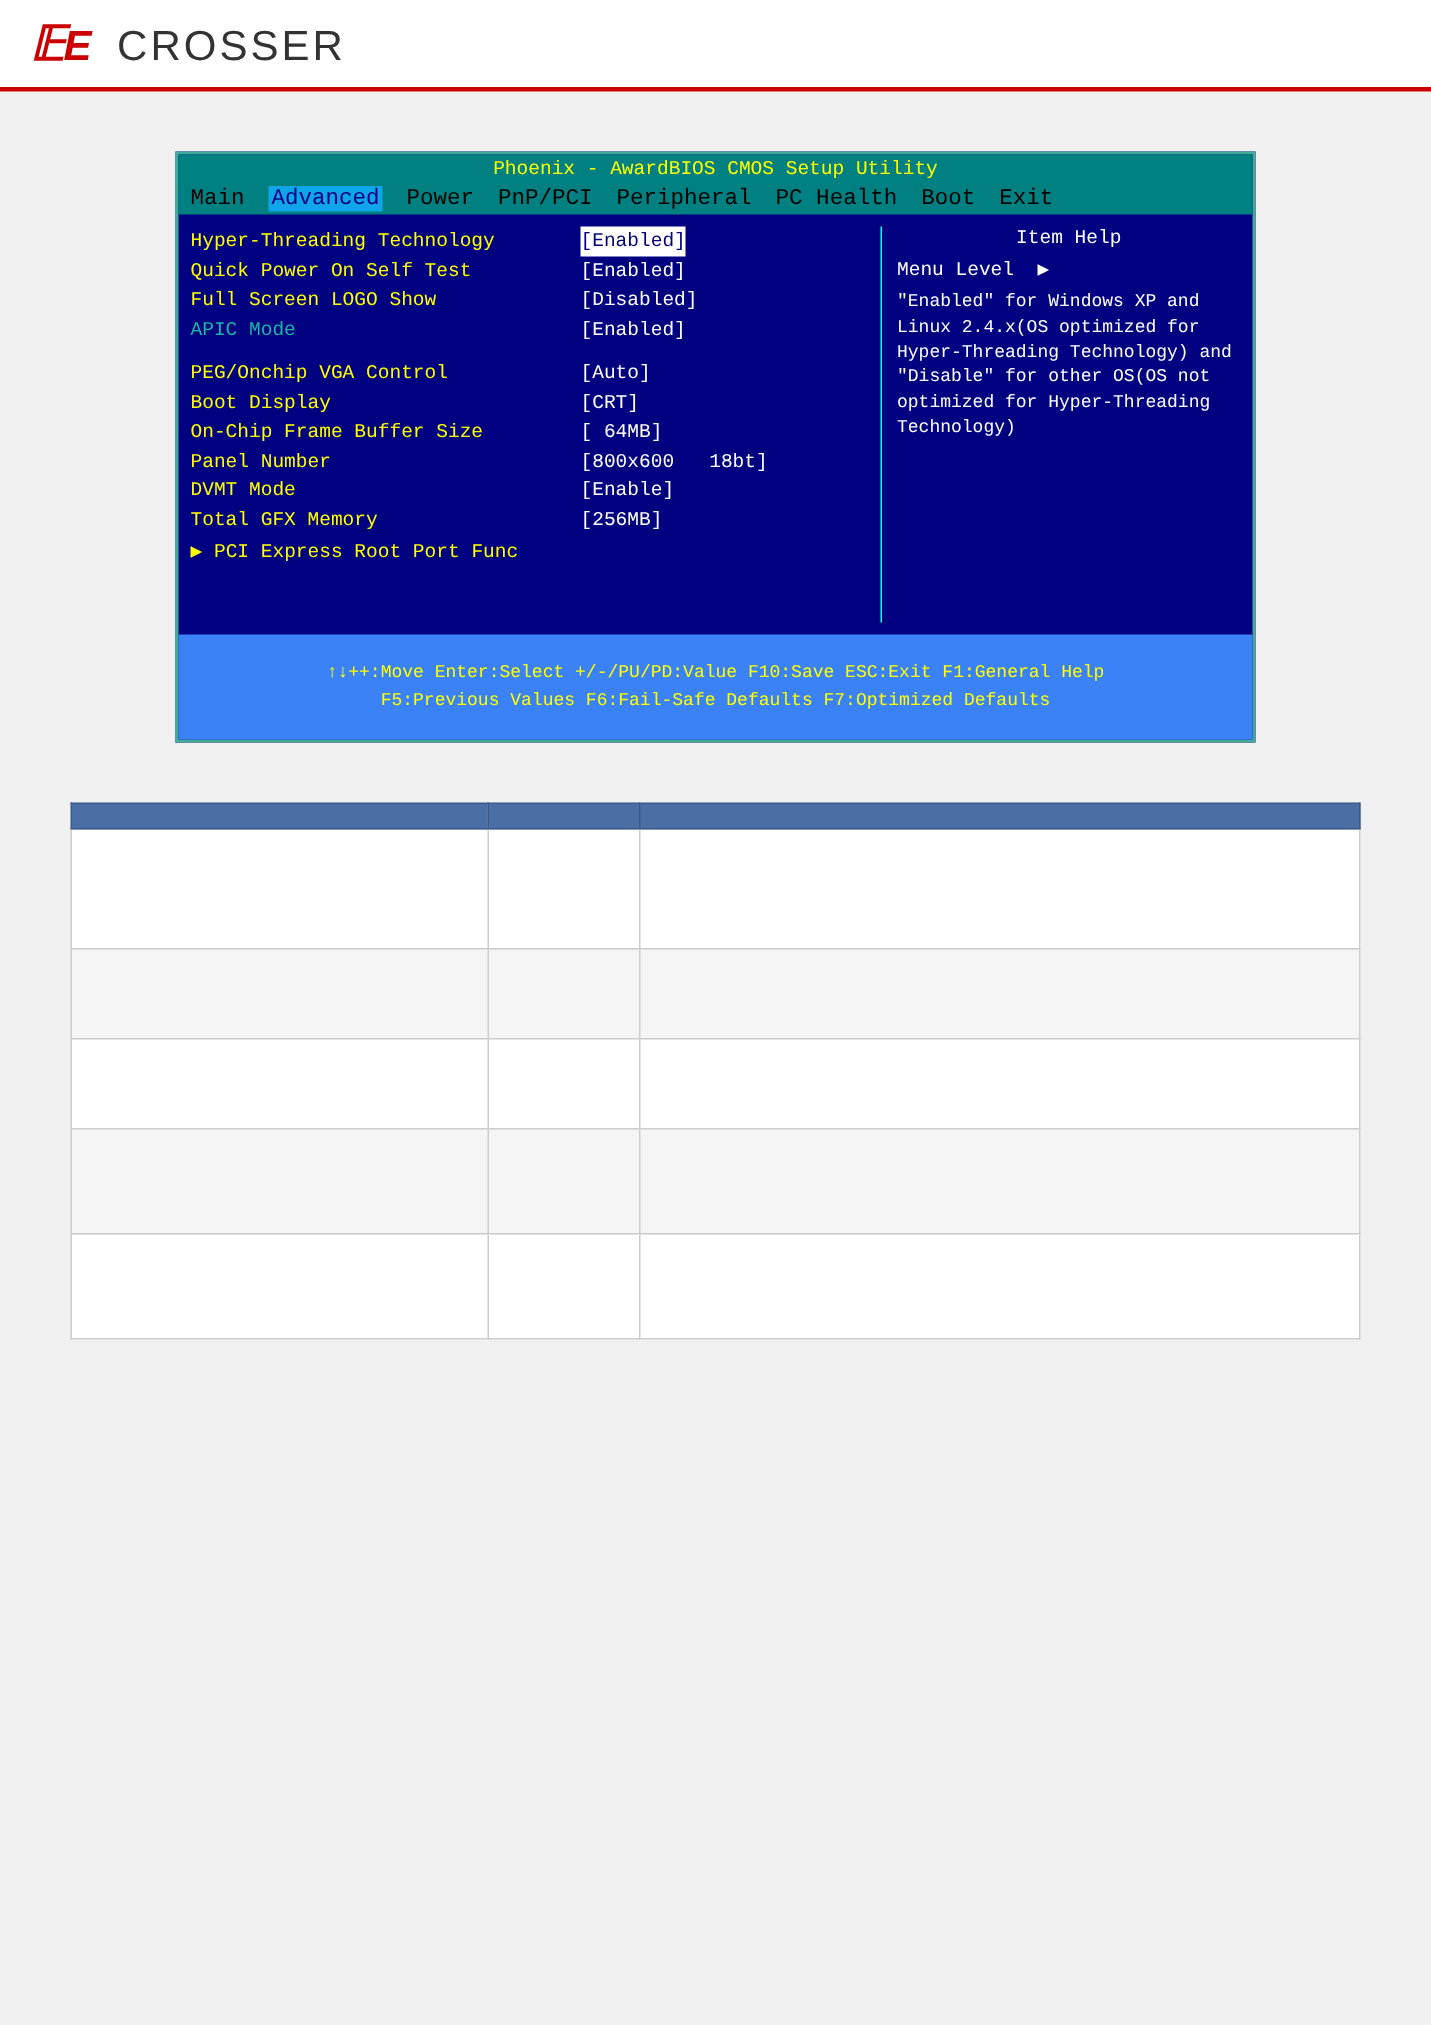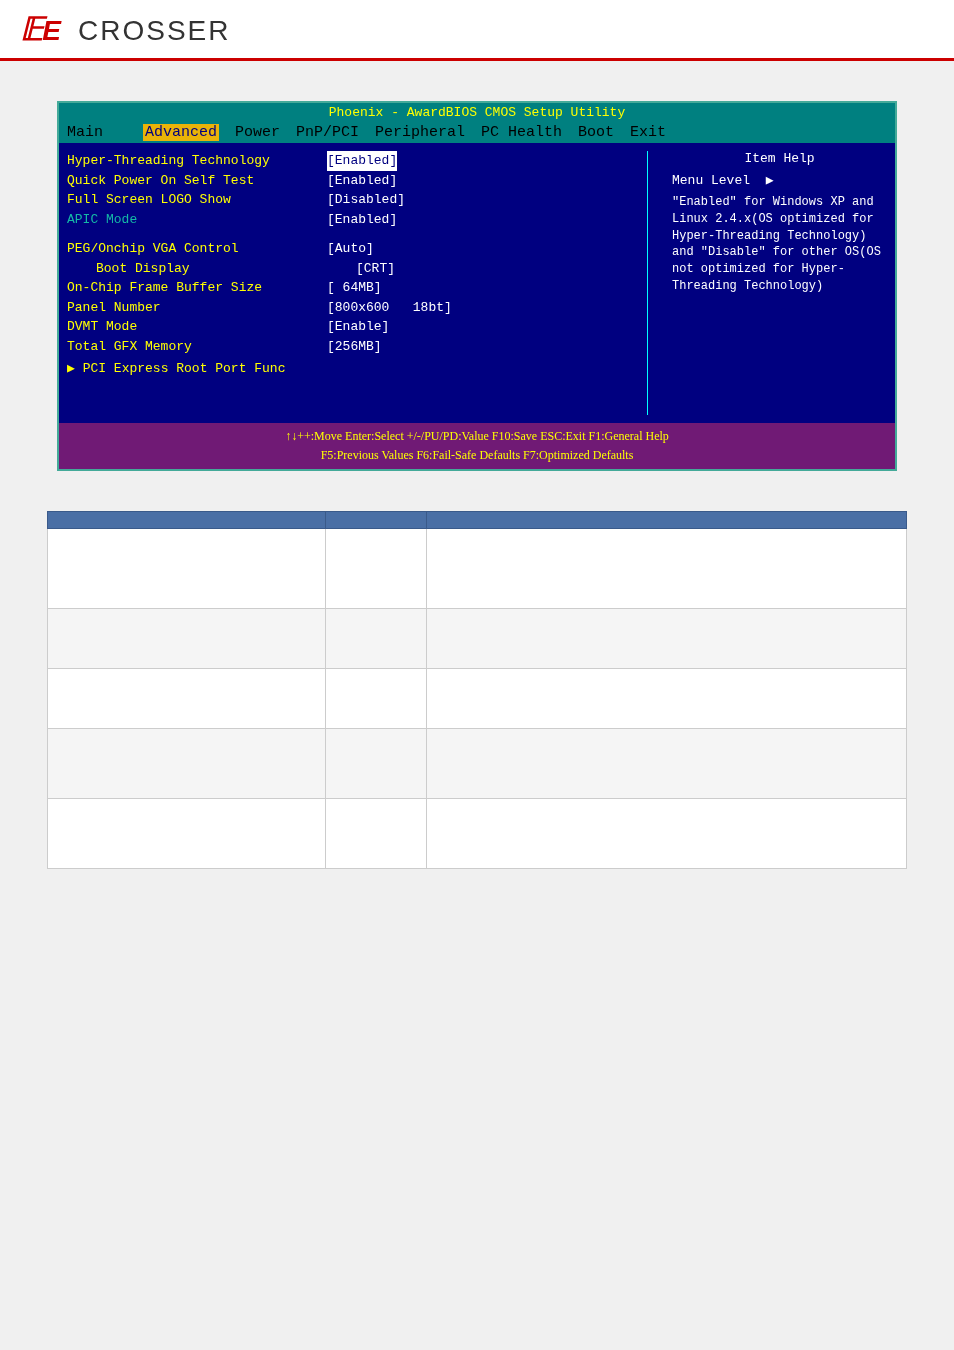--- a/index.html
+++ b/index.html
@@ -27,21 +27,21 @@
     }
     .logo span.e {
       color: #cc0000;
       font-style: italic;
       font-size: 32px;
     }
 
     
     .bios-container {
       margin: 40px auto;
-      width: 840px;
+      width: 720px;
       border: 2px solid #4a9;
       background: #000080;
       color: #00ffff;
       font-family: 'Courier New', monospace;
       font-size: 13px;
     }
 
     .bios-title-bar {
       background: #008080;
       color: #ffff00;
@@ -59,24 +59,23 @@
       gap: 16px;
       font-family: 'Courier New', monospace;
       font-size: 15px;
     }
 
     .bios-menu-item {
       color: #000;
       cursor: pointer;
     }
     .bios-menu-item.selected {
-      background: #eab308;
+      background: #0ea5e9;
       color: #000080;
       padding: 0 2px;
-      margin-left: 24px;
     }
 
     .bios-content {
       display: flex;
       padding: 8px;
       gap: 8px;
       min-height: 280px;
     }
 
     .bios-main-panel {
@@ -104,21 +103,21 @@
     }
 
     .bios-submenu {
       color: #ffff00;
       margin-top: 4px;
     }
 
     .bios-help-panel {
       width: 240px;
       border-left: 1px solid #00ffff;
-      padding-left: 24px;
+      padding-left: 10px;
       color: #ffffff;
     }
 
     .bios-help-title {
       color: #ffffff;
       text-align: center;
       margin-bottom: 6px;
     }
 
     .bios-help-menu-level {
@@ -126,25 +125,25 @@
       margin-bottom: 6px;
     }
 
     .bios-help-text {
       color: #ffffff;
       font-size: 12px;
       line-height: 1.4;
     }
 
     .bios-footer {
-      background: #701a75;
+      background: #3b82f6;
       color: #ffff00;
-      font-family: Liberation Serif, serif;
+      font-family: Liberation Mono, monospace;
       font-size: 12px;
-      padding: 4px 8px;
+      padding: 16px 8px;
       text-align: center;
       line-height: 1.6;
     }
 
     .bios-spacer {
       height: 10px;
     }
 
     
     .data-table-container {
@@ -238,21 +237,21 @@
       <div class="bios-item">
         <span class="bios-item-name" style="color:#14b8a6;">APIC Mode</span>
         <span class="bios-item-value">[Enabled]</span>
       </div>
       <div class="bios-spacer"></div>
       <div class="bios-item">
         <span class="bios-item-name" style="color:#ffff00;">PEG/Onchip VGA Control</span>
         <span class="bios-item-value">[Auto]</span>
       </div>
       <div class="bios-item">
-        <span class="bios-item-name" style="color:#ffff00;margin-left:29px;">Boot Display</span>
+        <span class="bios-item-name" style="color:#ffff00;">Boot Display</span>
         <span class="bios-item-value">[CRT]</span>
       </div>
       <div class="bios-item">
         <span class="bios-item-name" style="color:#ffff00;">On-Chip Frame Buffer Size</span>
         <span class="bios-item-value">[ 64MB]</span>
       </div>
       <div class="bios-item">
         <span class="bios-item-name" style="color:#ffff00;">Panel Number</span>
         <span class="bios-item-value">[800x600&nbsp;&nbsp; 18bt]</span>
       </div>

